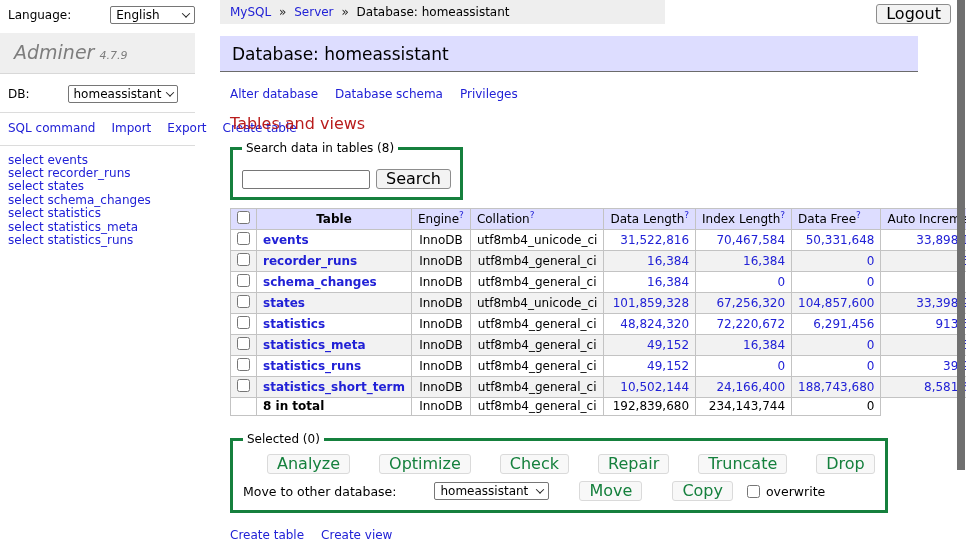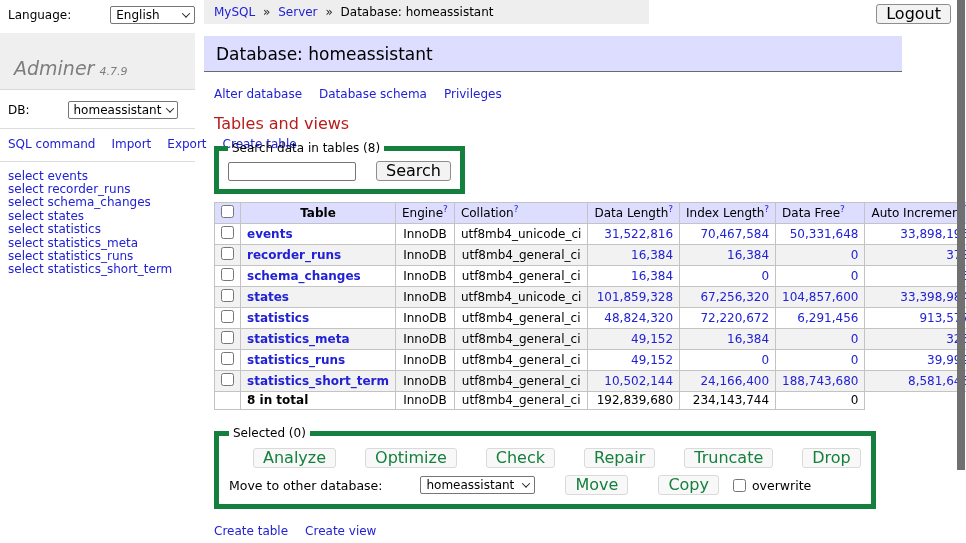--- a/index.html
+++ b/index.html
@@ -8,21 +8,21 @@
     width:966px; height:543px; overflow:hidden; position:relative;
     background:#fff; color:#000;
     font-family:"DejaVu Sans","Liberation Sans",sans-serif; font-size:12px;
   }
   a { color:var(--link,#2121d6); text-decoration:none; cursor:pointer; }
 
   
   #sidebar { position:absolute; left:0; top:0; width:195px; }
   .lang-row { margin:6px 0 0 8px; display:flex; align-items:center; gap:7px; }
   h1.brand {
-    margin:9px 0 0; padding:24px 14px 10px; background:var(--brand-bg,#efefef);
+    margin:9px 0 0; padding:8px 14px 10px; background:var(--brand-bg,#efefef);
     border-bottom:1px solid #d8d8d8; font-weight:400; font-style:italic;
     font-size:19px; color:#7d7d7d;
   }
   h1.brand .ver { font-size:11px; margin-left:5px; color:#7d7d7d; }
   .db-row { margin:11px 0 0 8px; display:flex; align-items:center; gap:6px; }
   .hsep { border:0; border-top:1px solid #dcdcdc; margin:9px 0 0; }
   .side-actions { margin:9px 8px 0; line-height:13.5px; }
   .side-actions a { margin-right:16px; white-space:nowrap; }
   .side-tables { margin:8px 8px 0; }
   .side-tables a { display:block; line-height:13.4px; white-space:nowrap; }
@@ -39,38 +39,38 @@
     font-family:inherit; font-size:16px; color:#000;
     background:#f3f3f3; border:1px solid #8d8d8d; border-radius:3px;
     padding:2px 9px; line-height:14px; cursor:pointer;
   }
   button.btn:disabled { color:#15803d; border-color:#dadada; background:#f8f8f8;margin-left:24px; }
   input[type=text] { height:19px; border:1px solid #767676; border-radius:2px; padding:0 4px;
     font-family:inherit; font-size:12px; width:128px; }
   input[type=checkbox] { margin:0; width:13px; height:13px; }
 
   
-  #main { position:absolute; left:204px; top:0; width:698px; }
+  #main { position:absolute; left:220px; top:0; width:698px; }
   #breadcrumb {
     width:445px; height:24px; background:var(--breadcrumb-bg,#eeeeee);
     padding:5px 10px 0; white-space:nowrap;
   }
   #breadcrumb .bsep { color:#222; margin:0 4px; }
   h2.page-title {
     margin:12px 0 0; background:var(--header-bg,#ddddff); border-bottom:1px solid #6b6b6b;
     padding:8px 12px 7px; font-size:17px; font-weight:400;
   }
   .content { padding-left:10px; }
   .linkrow { margin:15px 0 0; }
   .linkrow a { margin-right:17px; }
   h3.section { margin:13px 0 0; font-size:16px; font-weight:400; color:#b91c1c; }
 
-  fieldset { display:inline-block; border:5px solid #15803d; margin:8px 0 0; padding:4px 9px 8px; }
+  fieldset { display:inline-block; border:3px solid #15803d; margin:8px 0 0; padding:4px 9px 8px; }
   fieldset legend { font-size:12px; padding:0 4px; }
-  .search-row { display:flex; align-items:center; gap:20px; margin-top:2px; }
+  .search-row { display:flex; align-items:center; gap:6px; margin-top:10px; }
 
   table.db { border-collapse:collapse; margin-top:8px; font-size:12px; }
   table.db th, table.db td { border:1px solid #c3c3c3; padding:2px 6px; line-height:13px; height:18px; }
   table.db thead th { background:var(--header-bg,#ddddff); font-weight:400; text-align:left; white-space:nowrap; }
   table.db thead th.name-col { font-weight:700; text-align:center; min-width:118px; }
   table.db thead th sup { font-size:9px; line-height:0; }
   table.db thead th sup a { color:var(--link,#2121d6); }
   tbody#table-rows tr:nth-child(even) { background:var(--stripe,#f2f2f2); }
   td.c-check, th.c-check { text-align:center; padding:1px 3px; }
   td.c-name a { font-weight:700; }
@@ -118,26 +118,25 @@
   <p class="side-actions">
     
   <a href="#">SQL command</a><a href="#">Import</a><a href="#">Export</a><a href="#">Create table</a></p>
 
   <hr class="hsep">
 
   <div class="side-tables">
 
   <a href="#">select events</a>
       <a href="#">select recorder_runs</a>
+      <a href="#">select states</a>
       <a href="#">select schema_changes</a>
-      <a href="#">select states</a>
       <a href="#">select statistics</a>
       <a href="#">select statistics_meta</a>
       <a href="#">select statistics_runs</a>
-      <a href="#">select statistics_short_term</a>
     </div>
 </div>
 
 <div id="main">
   <div id="breadcrumb">
     <a href="#">MySQL</a>
     <span class="bsep">»</span>
     <a href="#">Server</a>
     <span class="bsep">»</span>
     <span>Database: homeassistant</span>

